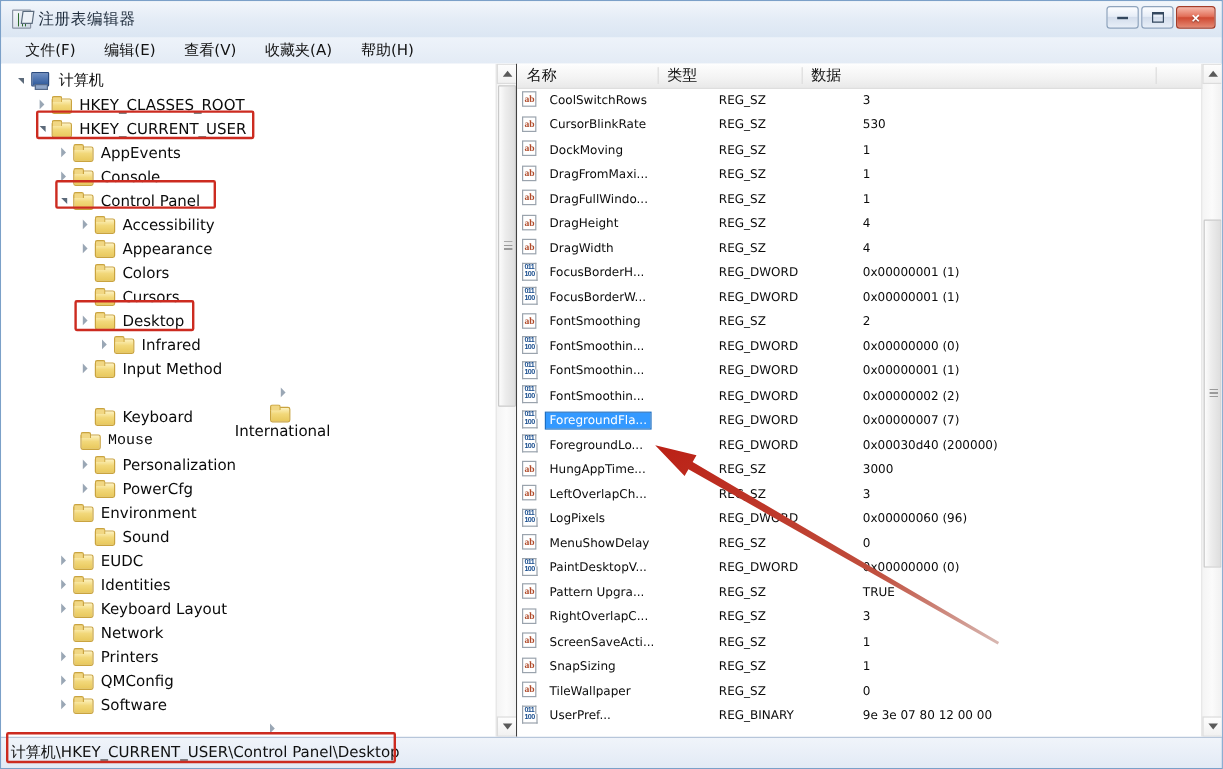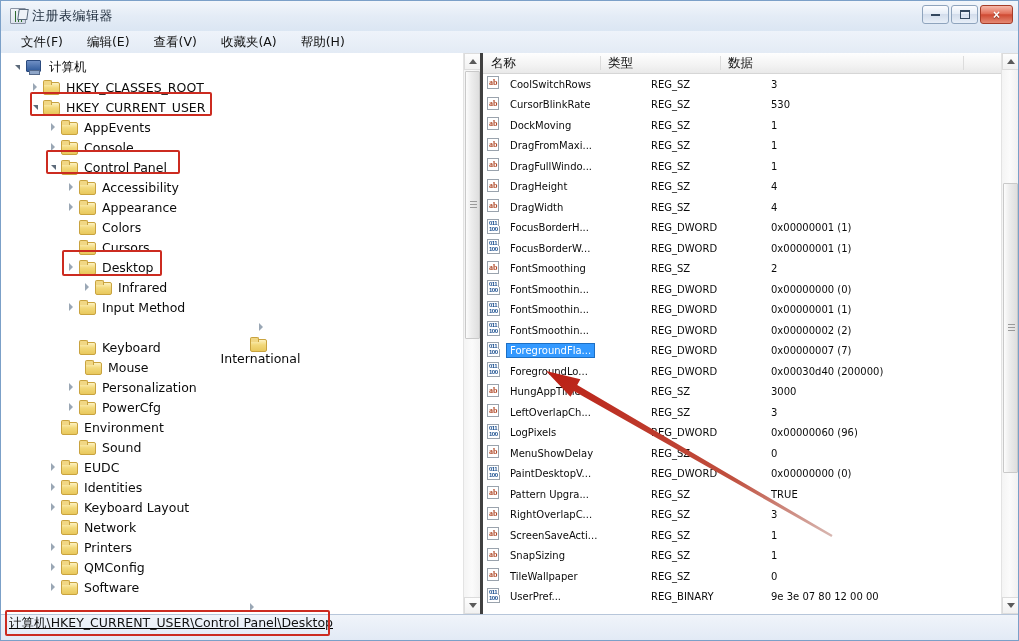--- a/index.html
+++ b/index.html
@@ -66,22 +66,22 @@
   }
   .menuitem {
     font-size:12.5px; color:#111; white-space:nowrap;
     font-family:"DejaVu Sans","Liberation Sans",sans-serif;
     padding:1px 2px; cursor:default;
   }
 
   
   .panes { flex:1; display:flex; position:relative; background:#fff; overflow:hidden; }
   .pane-left {
-    width: 482px; flex:none; position:relative; background:#fff;
-    border-right:3px solid #404040; overflow:hidden;
+    width: 430px; flex:none; position:relative; background:#fff;
+    border-right:1px solid #404040; overflow:hidden;
   }
   .pane-right { flex:1; position:relative; background:#fff; overflow:hidden; }
 
   
   .tree { position:absolute; left:0; top:0; right:22px; bottom:0; padding-top:4px; }
   .tnode {
     height:20px; display:flex; align-items:center; position:relative;
     font-size:12.5px; color:#0b0b0b; white-space:nowrap;
     font-family:"DejaVu Sans","Liberation Sans",sans-serif;
   }
@@ -192,21 +192,21 @@
     border:1px solid #c9c9c9; border-radius:1px;
   }
   .sb-grip { position:absolute; left:4px; top:50%; margin-top:-4px; width:7px; height:8px;
     background: repeating-linear-gradient(180deg,#9a9a9a 0 1px, transparent 1px 3px); }
 
   
   .statusbar {
     height:26px; flex:none; position:relative;
     background: linear-gradient(180deg,#f0f4fa 0%, #e2eaf5 100%);
     border-top:1px solid #b7c6da;
-    display:flex; align-items:flex-start; padding-left:8px;text-decoration:underline;
+    display:flex; align-items:center; padding-left:8px;
   }
   .status-text {
     font-size:12.5px; color:#111; white-space:nowrap;
     font-family:"DejaVu Sans","Liberation Sans",sans-serif;
   }
 
   
   .annot {
     position:absolute; border:2px solid #cc2b20; border-radius:2px;
     pointer-events:none; z-index:50;
@@ -341,21 +341,21 @@
               <span class="arrow-collapsed"></span>
             </span>
             <span class="ficon"></span>
             <span class="tlabel">International</span>
           </div>
           <div class="tnode" style="padding-left: 62px;">
             <span class="tw"></span>
             <span class="ficon"></span>
             <span class="tlabel">Keyboard</span>
           </div>
-          <div class="tnode" style="padding-left: 68px;">
+          <div class="tnode" style="padding-left: 50px; font-family: Liberation Mono, monospace;">
             <span class="tw"></span>
             <span class="ficon"></span>
             <span class="tlabel">Mouse</span>
           </div>
           <div class="tnode" style="padding-left: 62px;">
             <span class="tw">
               <span class="arrow-collapsed"></span>
             </span>
             <span class="ficon"></span>
             <span class="tlabel">Personalization</span>

